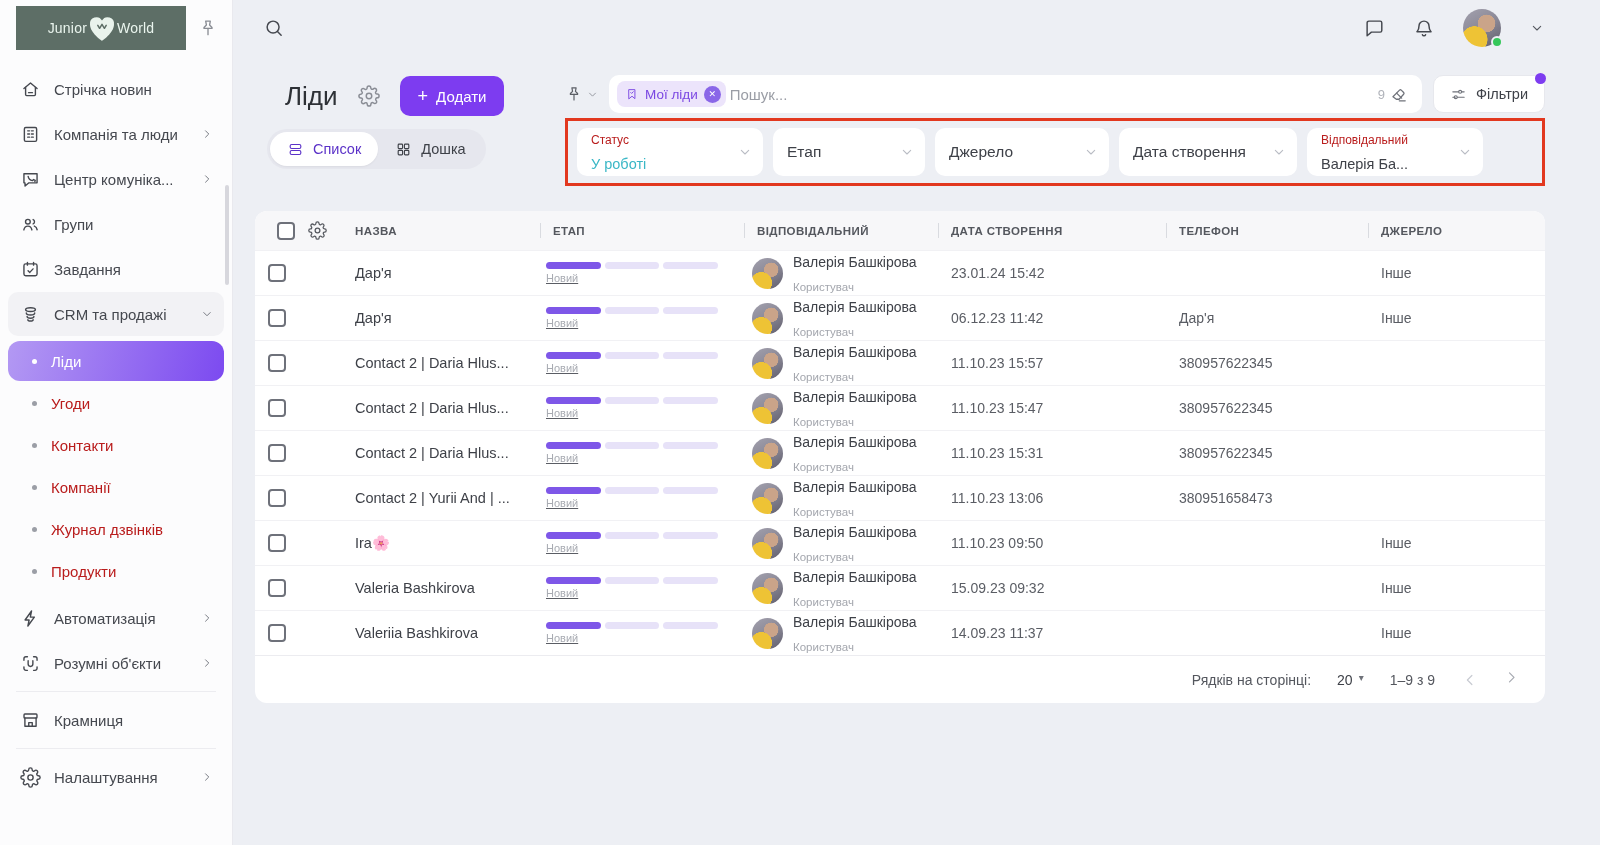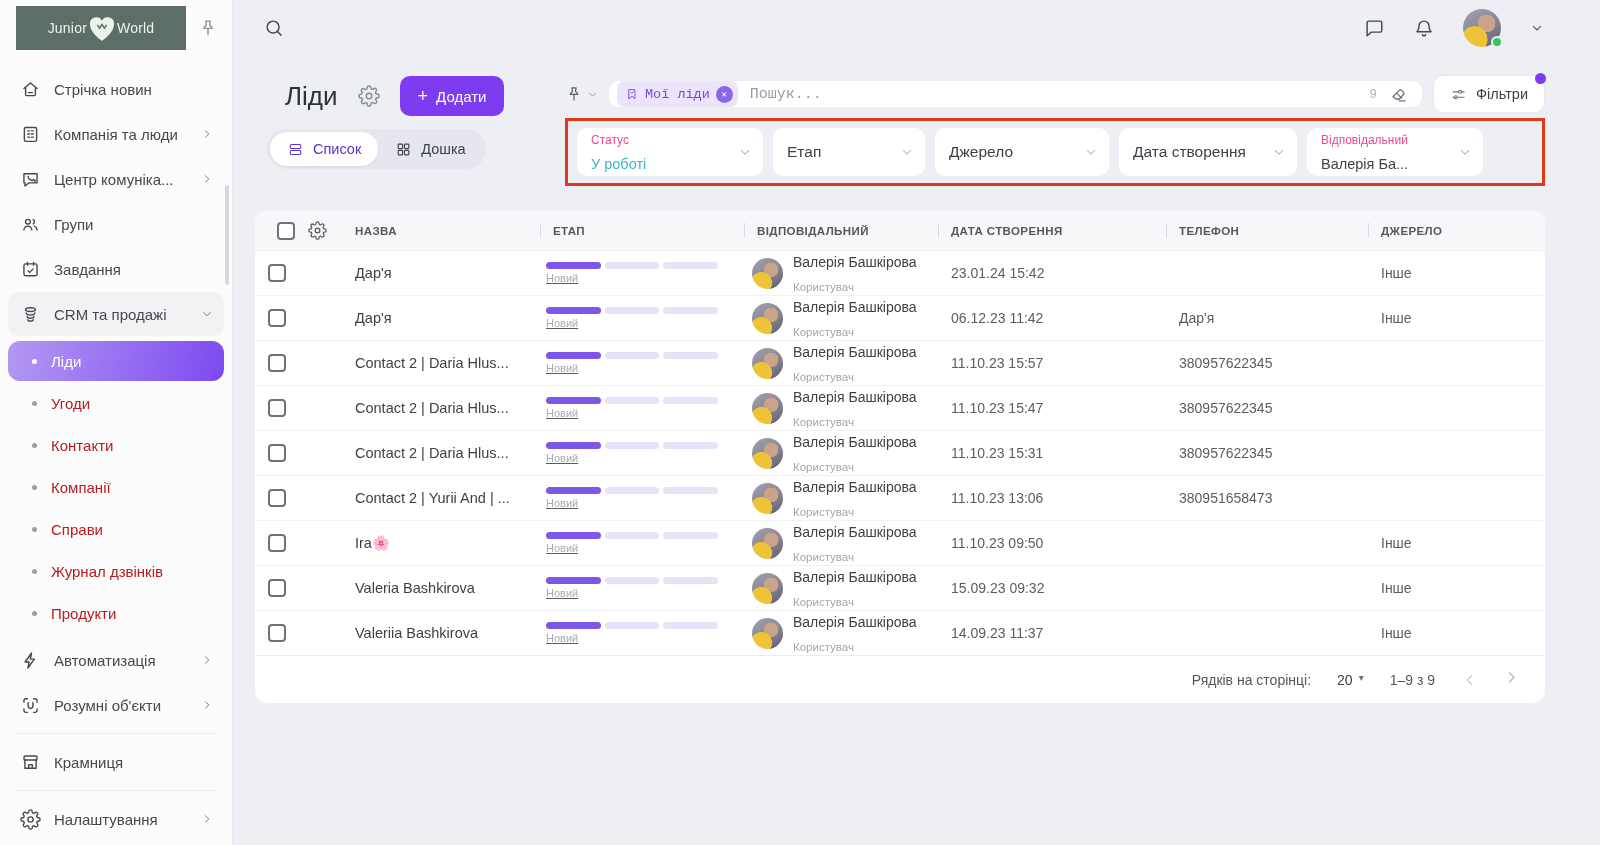--- a/index.html
+++ b/index.html
@@ -62,21 +62,21 @@
   .tab { display:flex; align-items:center; gap:9px; padding:0 17px; height:34px; border-radius:17px; font-size:14.5px; color:#3e4148; cursor:pointer; }
   .tab.active { background:#ffffff; color:#5b32c8; box-shadow:0 1px 2px rgba(0,0,0,.05); }
   .tab-icon { width:17px; height:17px; }
   .tab-icon svg { width:17px; height:17px; }
 
   .right-col { flex:1; min-width:0; }
   .search-row { display:flex; align-items:center; height:38px; }
   .pin-group { display:flex; align-items:center; gap:3px; color:#5c5f66; margin-right:10px; cursor:pointer; }
   .pin-group svg { width:18px; height:18px; }
   .pin-group .mini { width:13px; height:13px; color:#8a8d95; }
-  .search-bar { flex:1; background:#fff; border-radius:10px; height:26px; display:flex; align-items:center; padding:0 14px 0 8px; gap:12px;font-family:Liberation Mono, monospace; }
+  .search-bar { flex:1; background:#fff; border-radius:10px; height:38px; display:flex; align-items:center; padding:0 14px 0 8px; gap:4px; }
   .chip { display:flex; align-items:center; gap:6px; background:#ece4fb; color:#7a46e2; border-radius:8px; height:26px; padding:0 5px 0 8px; font-size:13.5px; cursor:pointer; }
   .chip-icon { width:14px; height:14px; }
   .chip-icon svg { width:14px; height:14px; }
   .chip-x { width:17px; height:17px; border-radius:50%; background:#8a66e8; color:#fff; font-size:9px; display:flex; align-items:center; justify-content:center; cursor:pointer; }
   .search-input { flex:1; border:none; outline:none; font-size:15px; font-family:inherit; color:#3e4148; background:transparent; }
   .search-input::placeholder { color:#9a9da5; }
   .count { color:#b0b3ba; font-size:13px; }
   .eraser { width:19px; height:19px; color:#6f727a; cursor:pointer; }
   .eraser svg { width:19px; height:19px; }
   .filters-btn { position:relative; display:flex; align-items:center; gap:9px; background:#fff; border:1px solid #e7e8ed; border-radius:10px; height:38px; padding:0 16px; margin-left:11px; font-size:14.5px; color:#3e4148; font-family:inherit; cursor:pointer; }
@@ -85,21 +85,21 @@
 
   .filter-row { margin-top:5px; border:3px solid #e2381f; display:flex; gap:10px; padding:6px 9px; height:68px; align-items:center; }
   .filter-select { background:#fff; border-radius:10px; height:48px; display:flex; align-items:center; padding:0 10px 0 14px; cursor:pointer; }
   .filter-select:nth-child(1){ width:186px; }
   .filter-select:nth-child(2){ width:152px; }
   .filter-select:nth-child(3){ width:174px; }
   .filter-select:nth-child(4){ width:178px; }
   .filter-select:nth-child(5){ width:176px; }
   .fs-text { flex:1; min-width:0; }
   .fs-single { font-size:15.5px; color:#3e4148; }
-  .fs-label { font-size:12px; color:#ec4899; margin-bottom:9px; }
+  .fs-label { font-size:12px; color:#b91c1c; margin-bottom:9px; }
   .fs-value { font-size:14.5px; color:#3e4148; white-space:nowrap; overflow:hidden; }
   .fs-chev { width:16px; height:16px; color:#b9bcc4; flex-shrink:0; }
   .fs-chev svg { width:16px; height:16px; }
 
   
   .table-card { margin-top:25px; background:#fff; border-radius:12px; overflow:hidden; }
   .thead, .tr { display:grid; grid-template-columns:100px 185px 204px 194px 228px 202px 1fr; align-items:center; }
   .thead { height:39px; background:#f7f7f9; }
   .th { position:relative; font-size:11.5px; font-weight:700; letter-spacing:.4px; color:#54575e; padding-left:13px; height:100%; display:flex; align-items:center; }
   .th.no-pad { padding-left:0; }
@@ -219,24 +219,20 @@
         <span class="dot"></span>
         <span>Угоди</span>
       </div>
           <div class="nav-child ">
         <span class="dot"></span>
         <span>Контакти</span>
       </div>
           <div class="nav-child ">
         <span class="dot"></span>
         <span>Компанії</span>
-      </div>
-          <div class="nav-child ">
-        <span class="dot"></span>
-        <span>Справи</span>
       </div>
           <div class="nav-child ">
         <span class="dot"></span>
         <span>Журнал дзвінків</span>
       </div>
           <div class="nav-child ">
         <span class="dot"></span>
         <span>Продукти</span>
       </div>
         </div>

